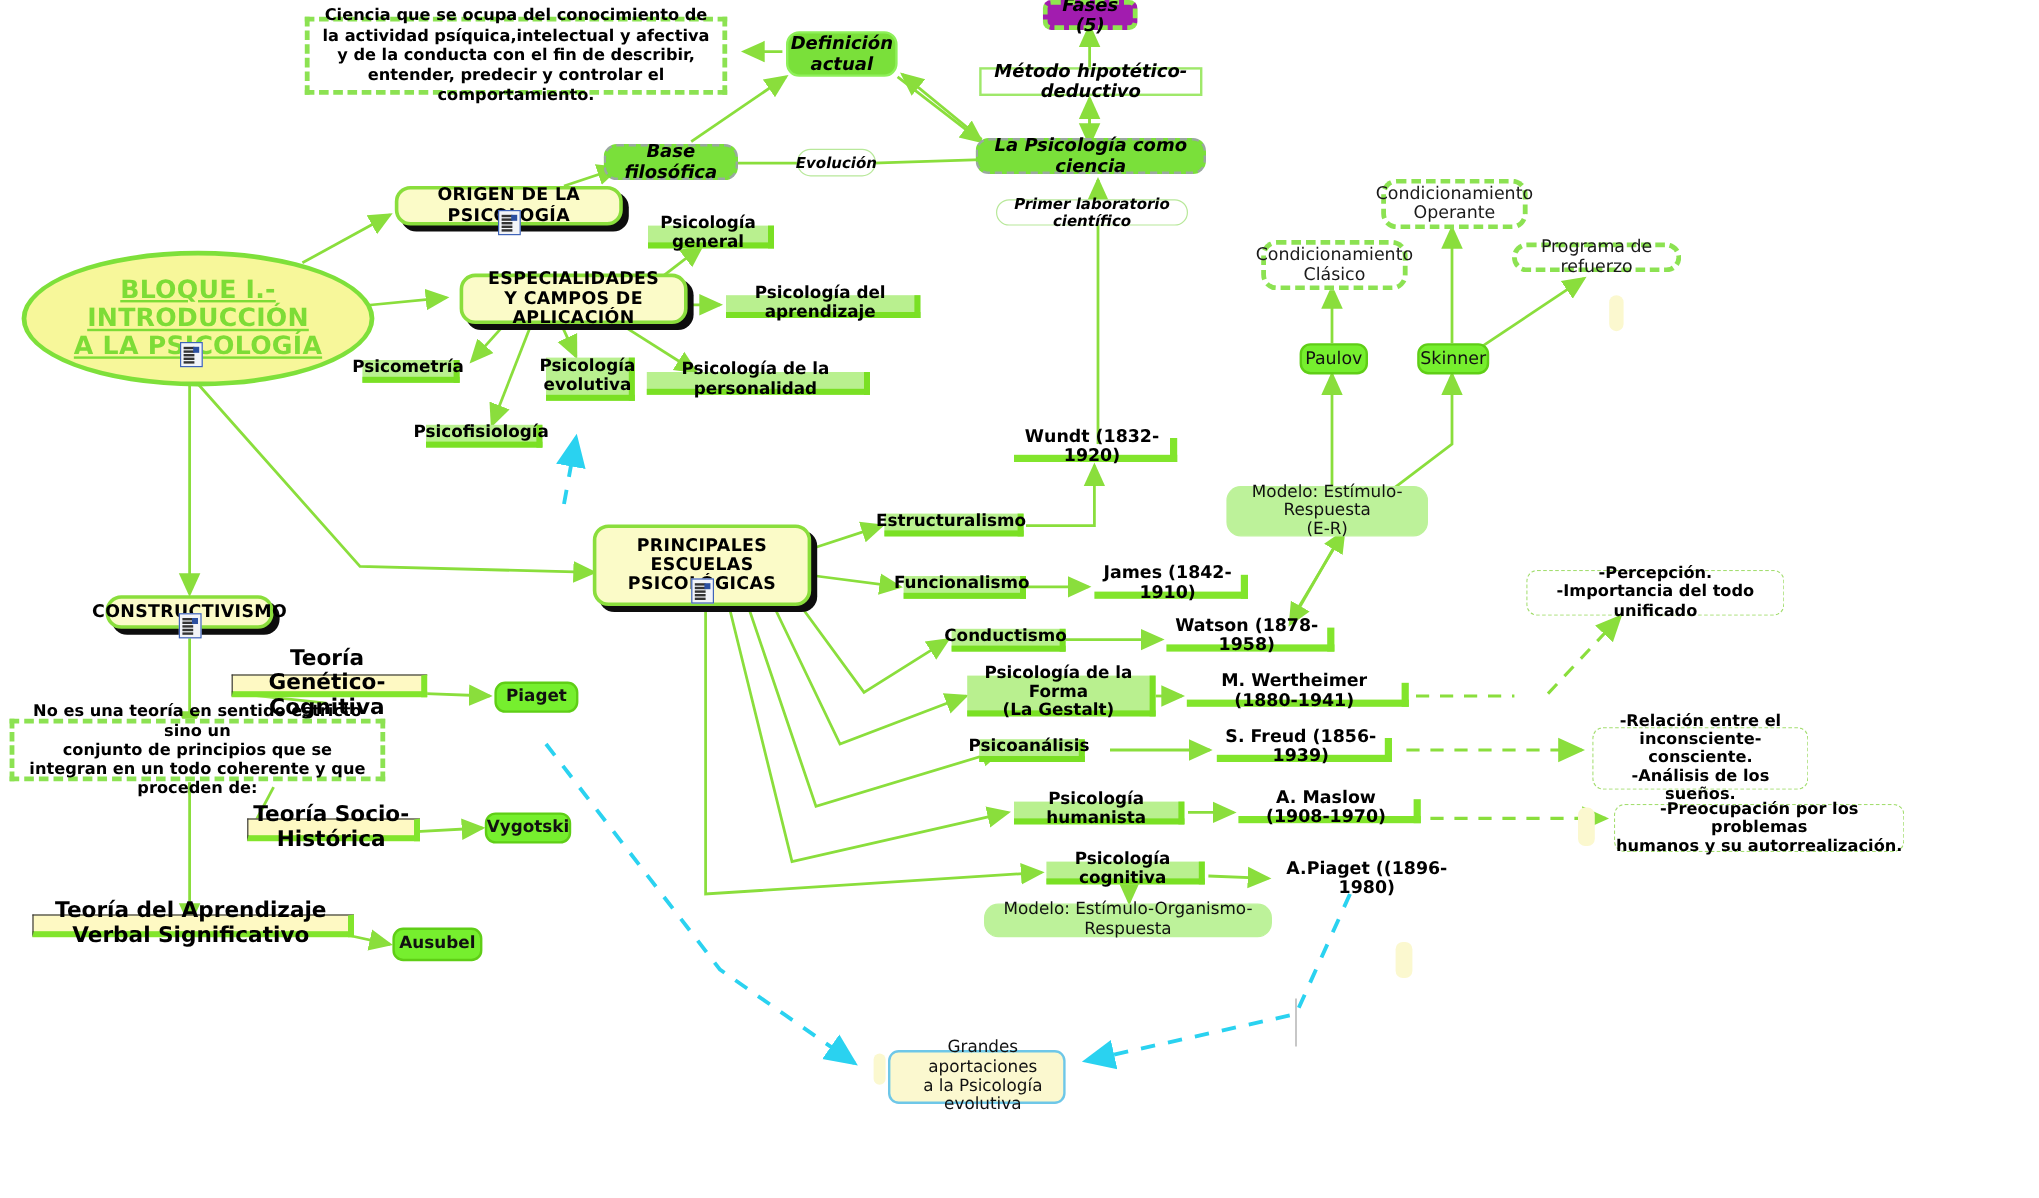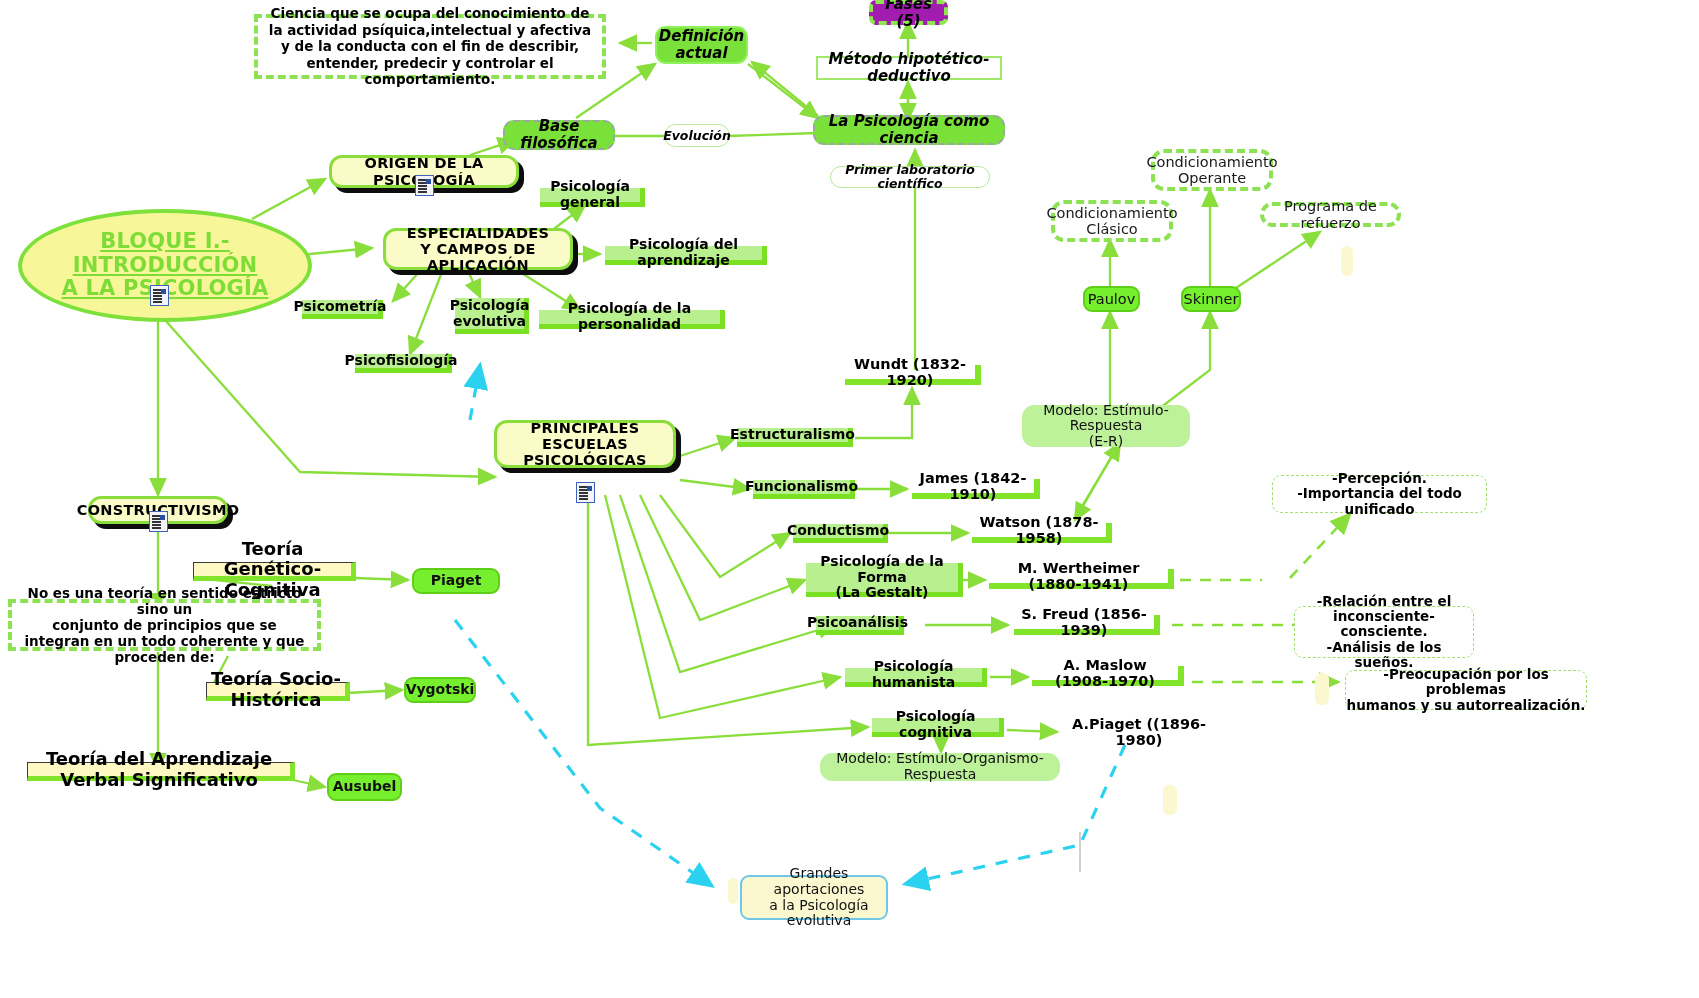--- a/index.html
+++ b/index.html
@@ -394,21 +394,21 @@
   <div class="node n-main" style="left:383px; top:228px; width:190px; height:42px; flex-direction:column;">
     <span>ESPECIALIDADES</span>
     <span>Y CAMPOS DE APLICACIÓN</span>
   </div>
 
   <div class="node n-main" style="left:88px; top:496px; width:140px; height:28px;">
     <span>CONSTRUCTIVISMO</span>
   </div>
   <div class="res-icon" style="left:149px; top:511px;"></div>
 
-  <div class="node n-main" style="left:494px; top:420px; width:182px; height:48px; flex-direction:column;">
+  <div class="node n-main" style="left:494px; top:437px; width:182px; height:68px; flex-direction:column;">
     <span>PRINCIPALES</span>
     <span>ESCUELAS PSICOLÓGICAS</span>
   </div>
   <div class="res-icon" style="left:576px; top:482px;"></div>
 
   <div class="node n-dashed-bold" style="left:254px; top:14px; width:352px; height:65px; padding:3px 8px; line-height:1.22;">
     <span>Ciencia que se ocupa del conocimiento de la actividad psíquica,intelectual y afectiva y de la conducta con el fin de describir, entender, predecir y controlar el comportamiento.</span>
   </div>
 
   <div class="node n-italic-plain" style="left:655px; top:26px; width:93px; height:38px; flex-direction:column;">
@@ -476,21 +476,21 @@
   </div>
 
   <div class="node n-thin" style="left:206px; top:682px; width:144px; height:19px;">
     <span>Teoría Socio-Histórica</span>
   </div>
 
   <div class="node n-thin" style="left:27px; top:762px; width:268px; height:19px;">
     <span>Teoría del Aprendizaje Verbal Significativo</span>
   </div>
 
-  <div class="node n-pill" style="left:412px; top:568px; width:88px; height:26px;">
+  <div class="node n-pill" style="left:412px; top:568px; width:70px; height:26px;">
     <span>Piaget</span>
   </div>
 
   <div class="node n-pill" style="left:404px; top:677px; width:72px; height:26px;">
     <span>Vygotski</span>
   </div>
 
   <div class="node n-pill" style="left:327px; top:773px; width:75px; height:28px;">
     <span>Ausubel</span>
   </div>
@@ -581,21 +581,21 @@
 
   <div class="node n-dashed-light" style="left:1260px; top:202px; width:141px; height:25px;">
     <span>Programa de refuerzo</span>
   </div>
 
   <div class="node n-dashed-fine" style="left:1272px; top:475px; width:215px; height:38px; flex-direction:column;">
     <span>-Percepción.</span>
     <span>-Importancia del todo unificado</span>
   </div>
 
-  <div class="node n-dashed-fine" style="left:1294px; top:606px; width:180px; height:52px; flex-direction:column;">
+  <div class="node n-dashed-fine" style="left:1327px; top:606px; width:180px; height:52px; flex-direction:column;">
     <span>-Relación entre el</span>
     <span>inconsciente-consciente.</span>
     <span>-Análisis de los sueños.</span>
   </div>
 
   <div class="node n-dashed-fine" style="left:1345px; top:670px; width:242px; height:40px; flex-direction:column;">
     <span>-Preocupación por los problemas</span>
     <span>humanos y su autorrealización.</span>
   </div>
 

